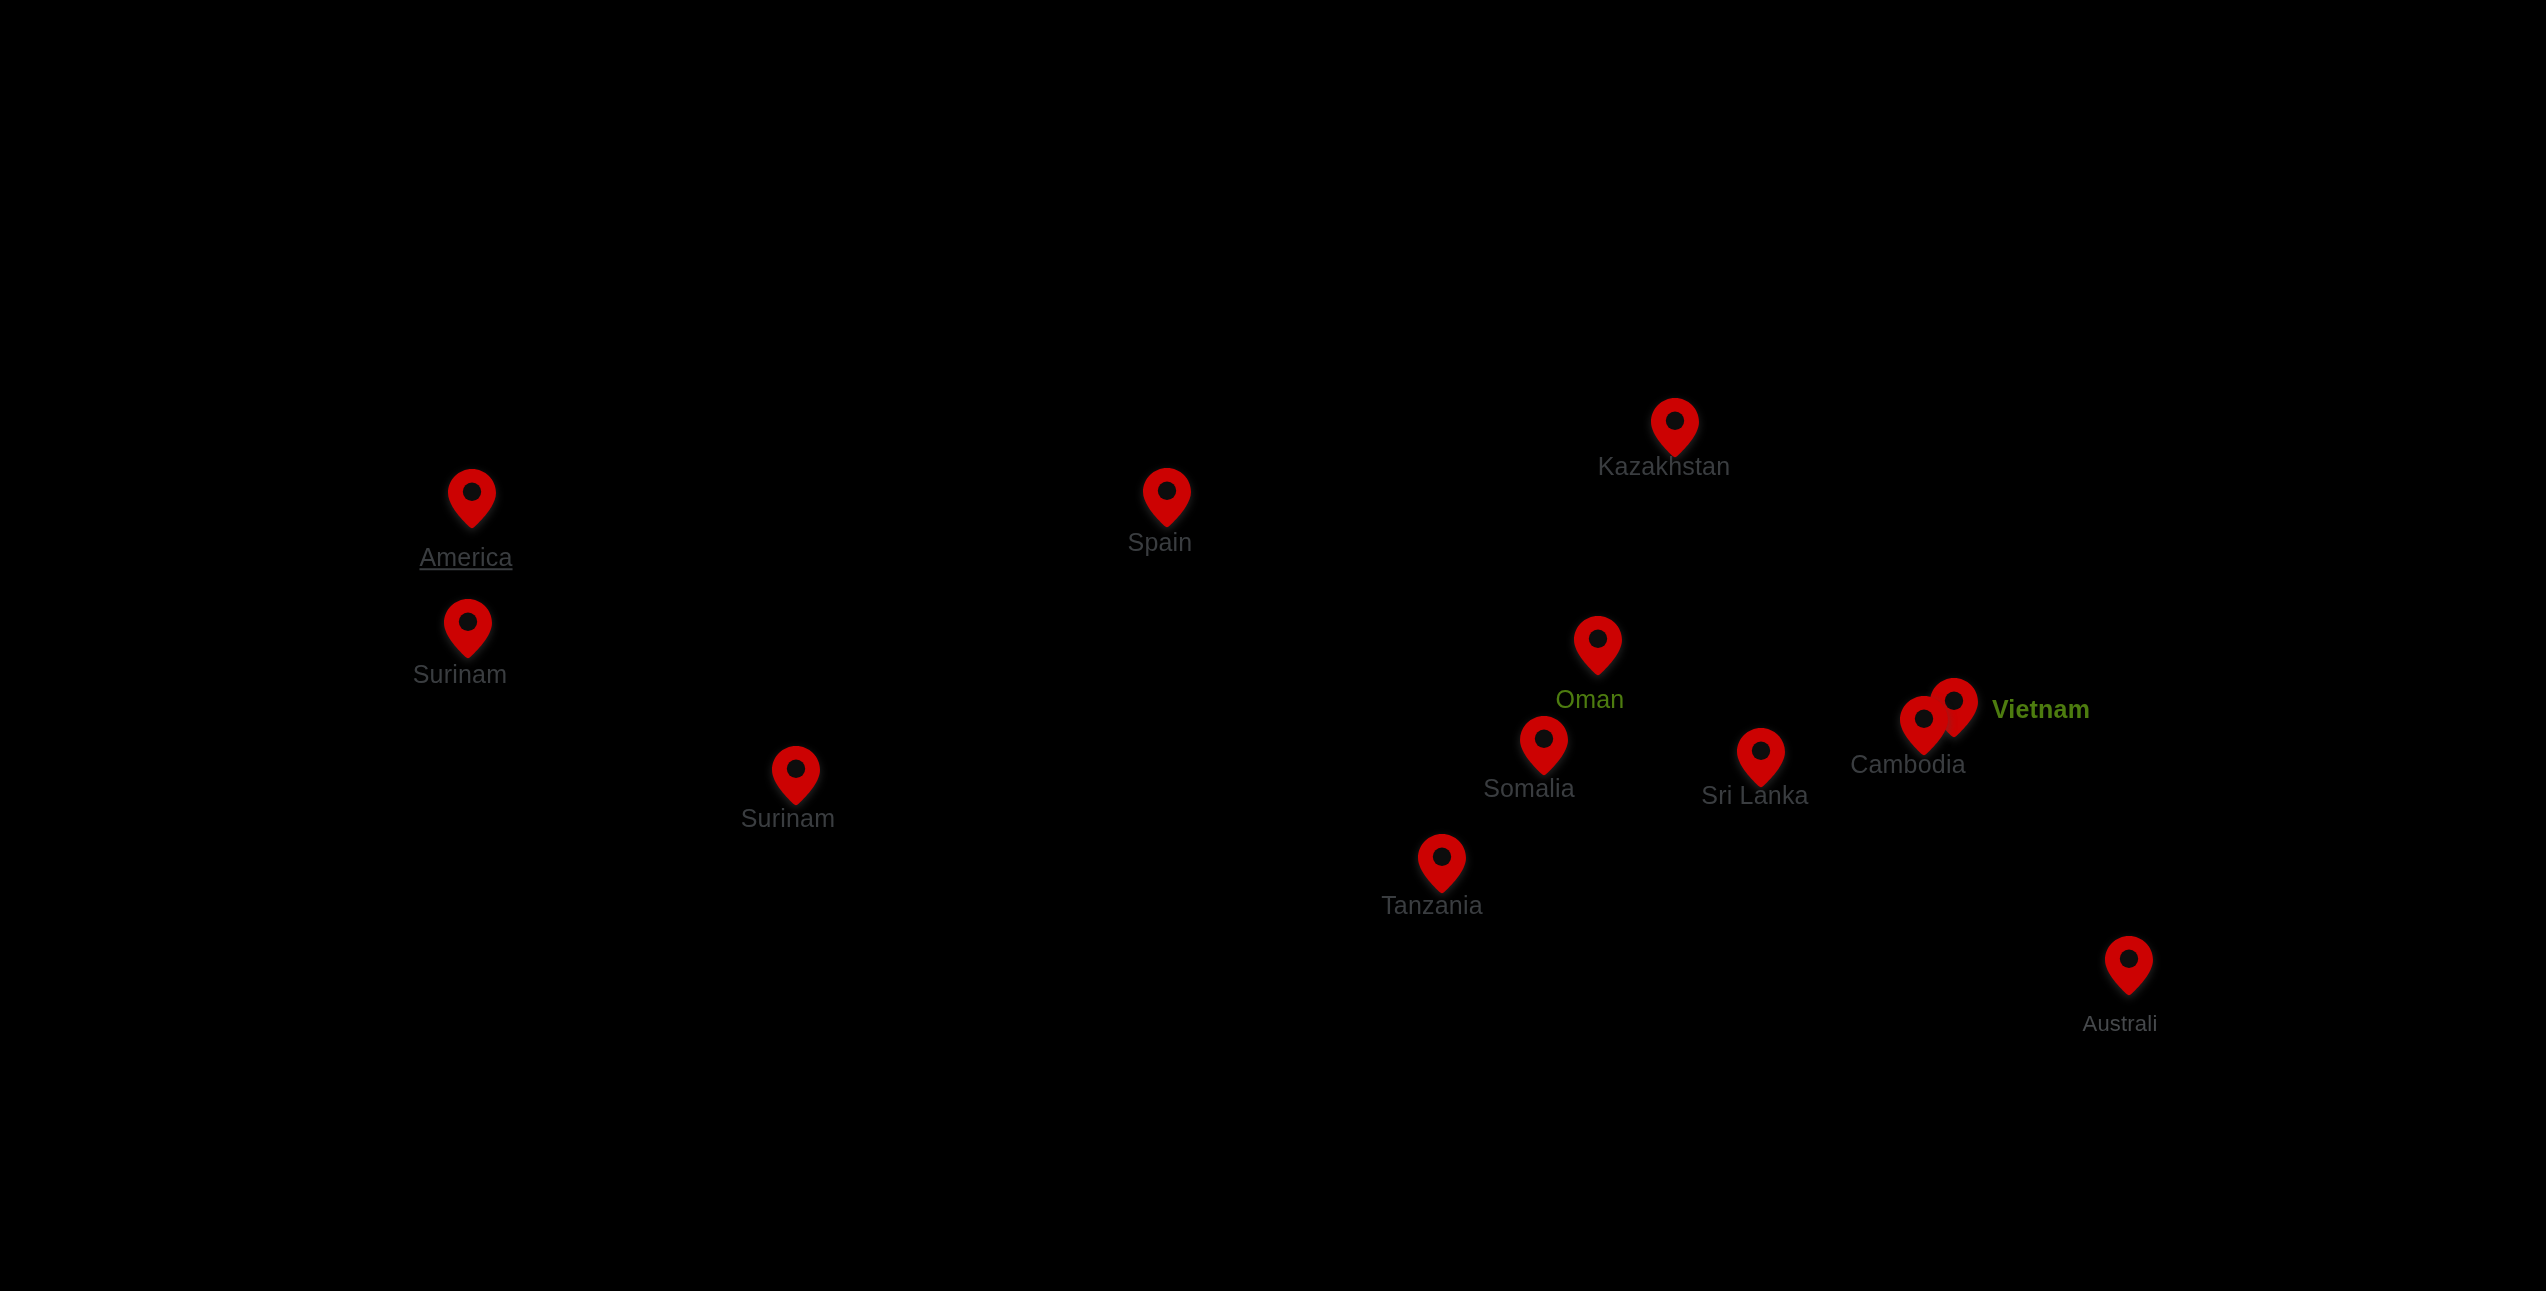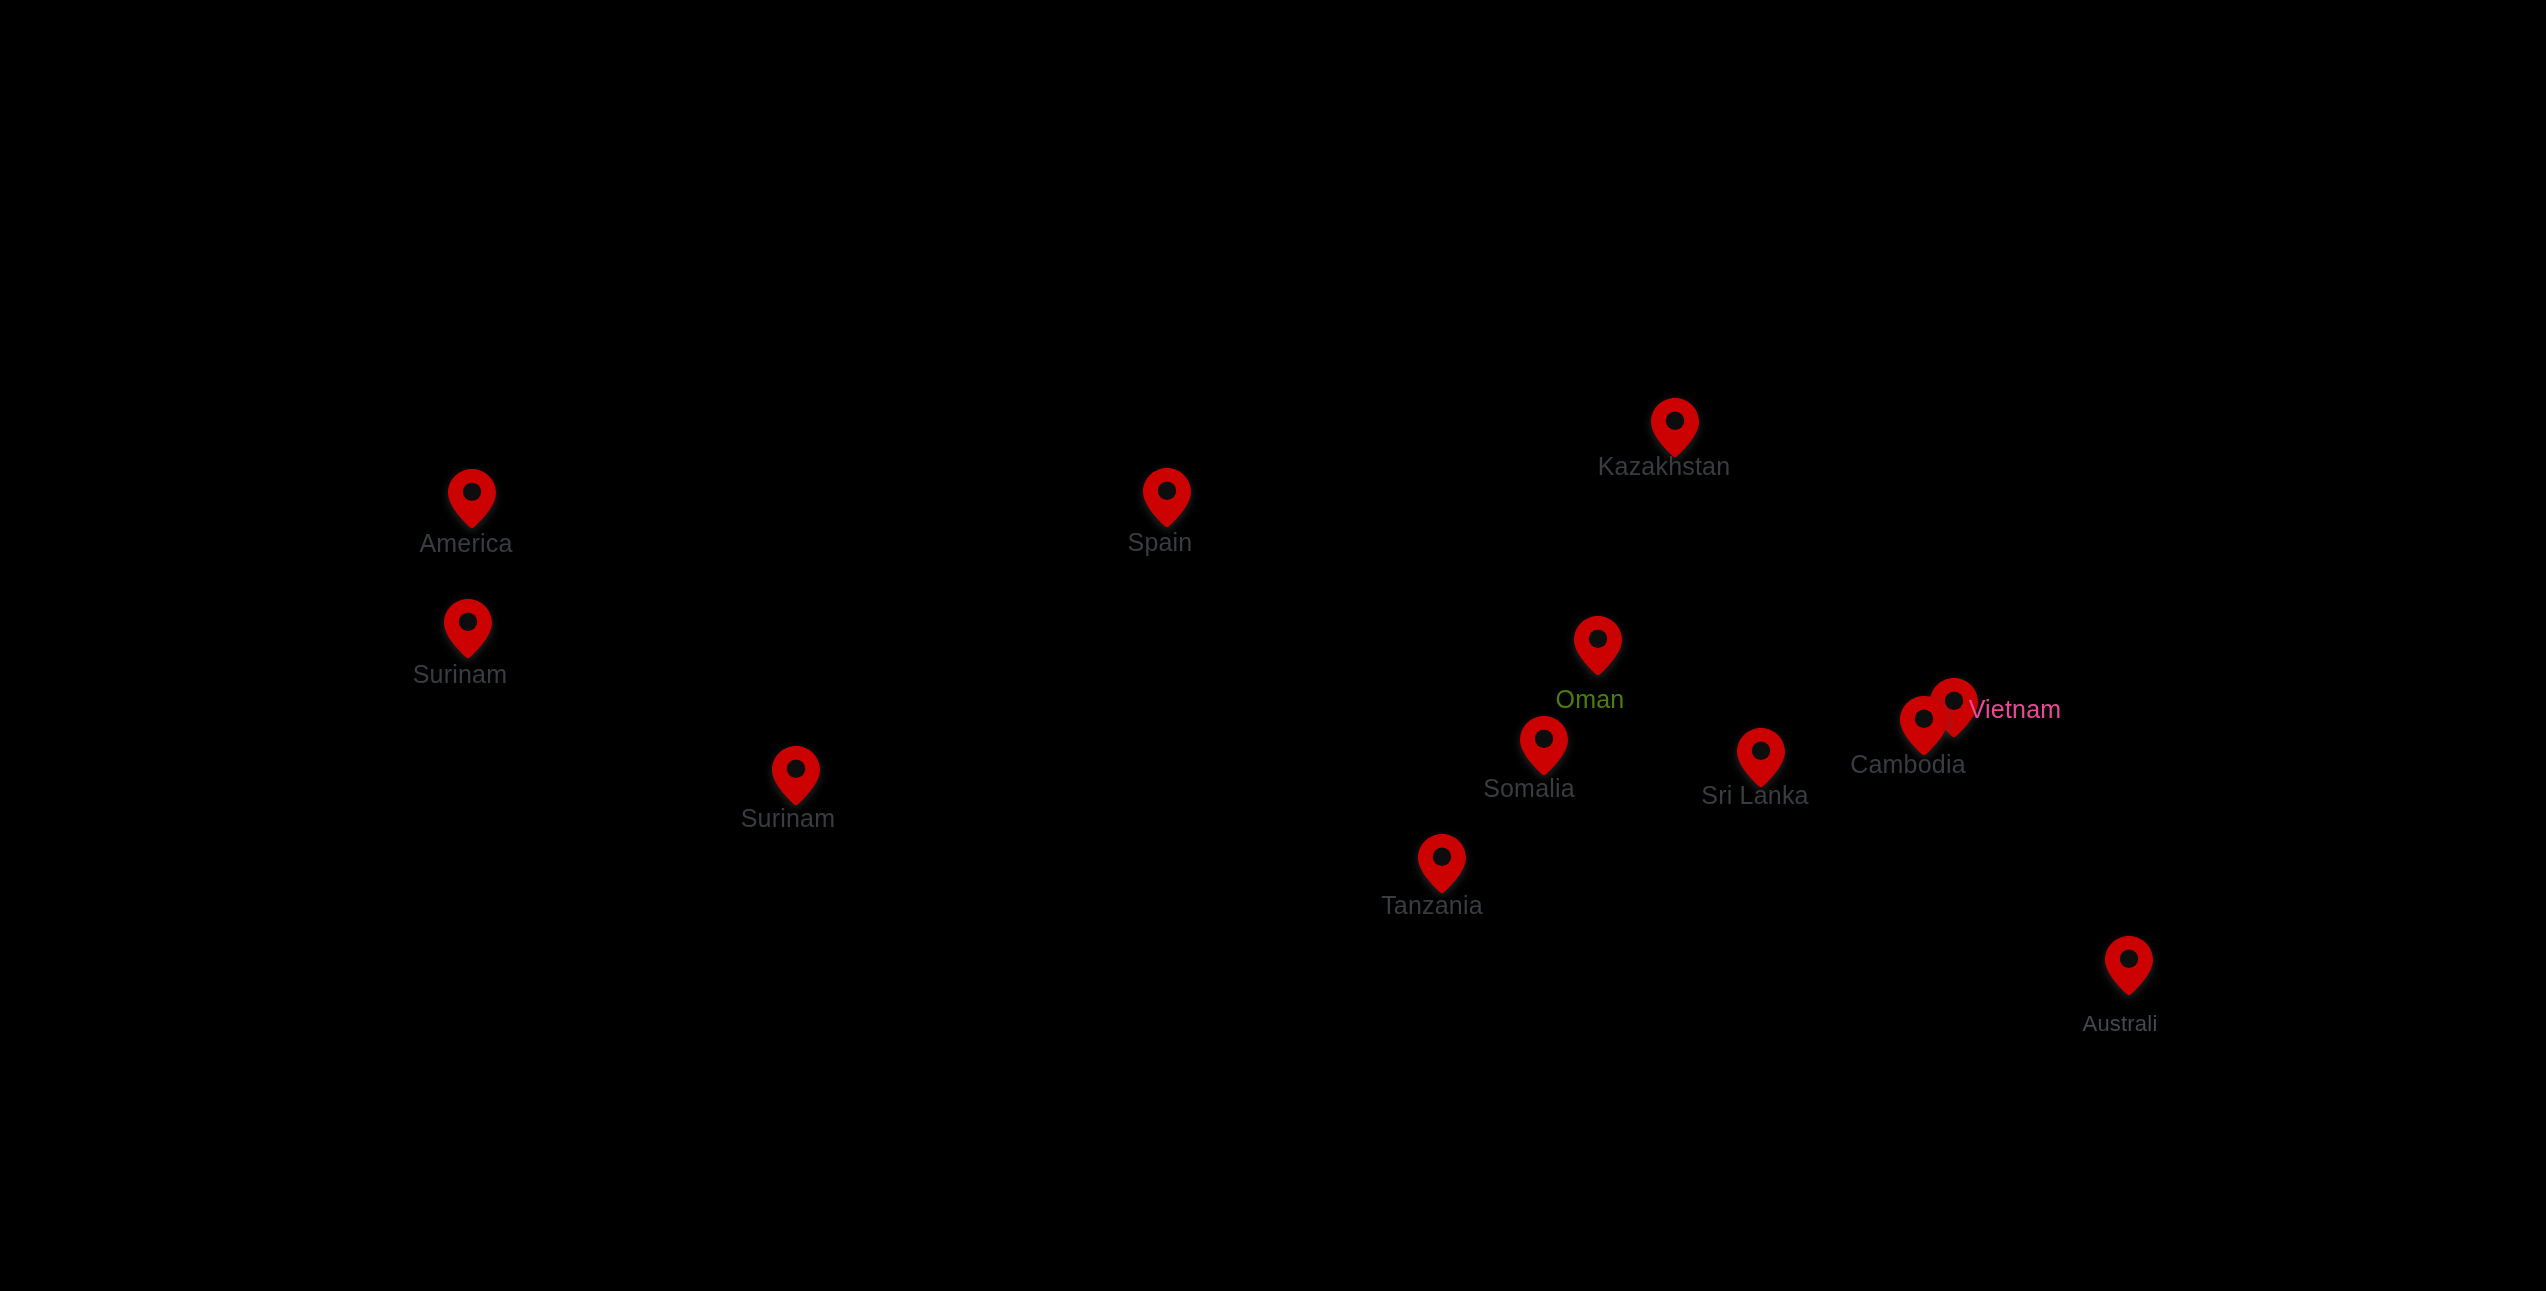--- a/index.html
+++ b/index.html
@@ -40,21 +40,21 @@
 </style>
 </head>
 <body>
 
 <div id="map-canvas" style="background: rgb(0, 0, 0);">
   <div class="marker" style="left: 472px; top: 493px;">
     <svg class="pin" viewBox="0 0 24 30" xmlns="http://www.w3.org/2000/svg">
       <path class="pin-body" d="M12 0C5.37 0 0 5.37 0 12c0 6.55 8.05 14.45 11.18 17.28a1.22 1.22 0 0 0 1.64 0C15.95 26.45 24 18.55 24 12 24 5.37 18.63 0 12 0z" fill="#cc0202"></path>
       <circle class="pin-hole" cx="12" cy="11.4" r="4.6" fill="#0d0d0d"></circle>
     </svg>
-    <div class="marker-label" style="left: -6px; top: 51px; color: rgb(58, 61, 64);">America</div>
+    <div class="marker-label" style="left: -6px; top: 65px; color: rgb(58, 61, 64); text-decoration: underline;">America</div>
   </div>
 
   <div class="marker" style="left: 468px; top: 623px;">
     <svg class="pin" viewBox="0 0 24 30" xmlns="http://www.w3.org/2000/svg">
       <path class="pin-body" d="M12 0C5.37 0 0 5.37 0 12c0 6.55 8.05 14.45 11.18 17.28a1.22 1.22 0 0 0 1.64 0C15.95 26.45 24 18.55 24 12 24 5.37 18.63 0 12 0z" fill="#cc0202"></path>
       <circle class="pin-hole" cx="12" cy="11.4" r="4.6" fill="#0d0d0d"></circle>
     </svg>
     <div class="marker-label" style="left: -8px; top: 52px; color: rgb(58, 61, 64);">Surinam</div>
   </div>
 
@@ -112,21 +112,21 @@
       <circle class="pin-hole" cx="12" cy="11.4" r="4.6" fill="#0d0d0d"></circle>
     </svg>
     <div class="marker-label" style="left: -10px; top: 48px; color: rgb(58, 61, 64);">Tanzania</div>
   </div>
 
   <div class="marker" style="left: 1954px; top: 702px;">
     <svg class="pin" viewBox="0 0 24 30" xmlns="http://www.w3.org/2000/svg">
       <path class="pin-body" d="M12 0C5.37 0 0 5.37 0 12c0 6.55 8.05 14.45 11.18 17.28a1.22 1.22 0 0 0 1.64 0C15.95 26.45 24 18.55 24 12 24 5.37 18.63 0 12 0z" fill="#cc0202"></path>
       <circle class="pin-hole" cx="12" cy="11.4" r="4.6" fill="#0d0d0d"></circle>
     </svg>
-    <div class="marker-label" style="left: 61px; top: 8px; color: #ec4899;">Vietnam</div>
+    <div class="marker-label" style="left: 87px; top: 8px; color: #4d7c0f; font-weight: bold;">Vietnam</div>
   </div>
 
   <div class="marker" style="left: 1924px; top: 720px;">
     <svg class="pin" viewBox="0 0 24 30" xmlns="http://www.w3.org/2000/svg">
       <path class="pin-body" d="M12 0C5.37 0 0 5.37 0 12c0 6.55 8.05 14.45 11.18 17.28a1.22 1.22 0 0 0 1.64 0C15.95 26.45 24 18.55 24 12 24 5.37 18.63 0 12 0z" fill="#cc0202"></path>
       <circle class="pin-hole" cx="12" cy="11.4" r="4.6" fill="#0d0d0d"></circle>
     </svg>
     <div class="marker-label" style="left: -16px; top: 45px; color: rgb(58, 61, 64);">Cambodia</div>
   </div>
 

